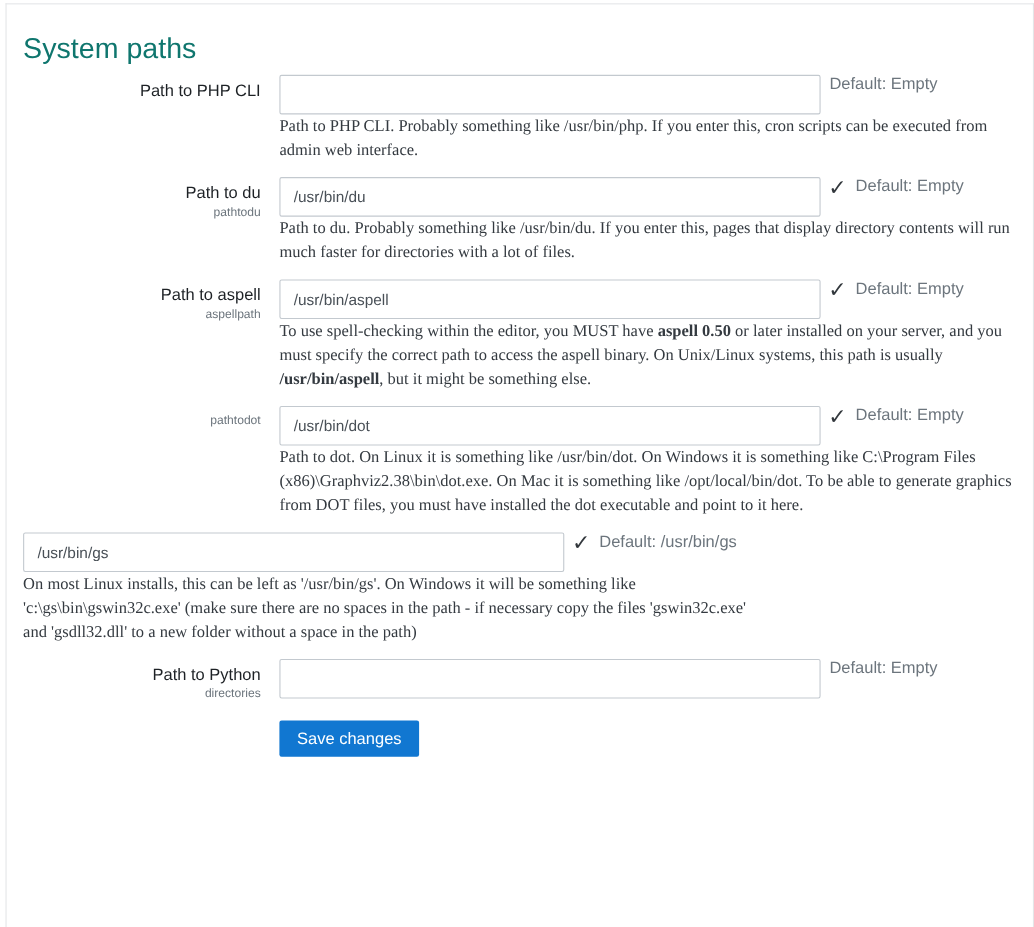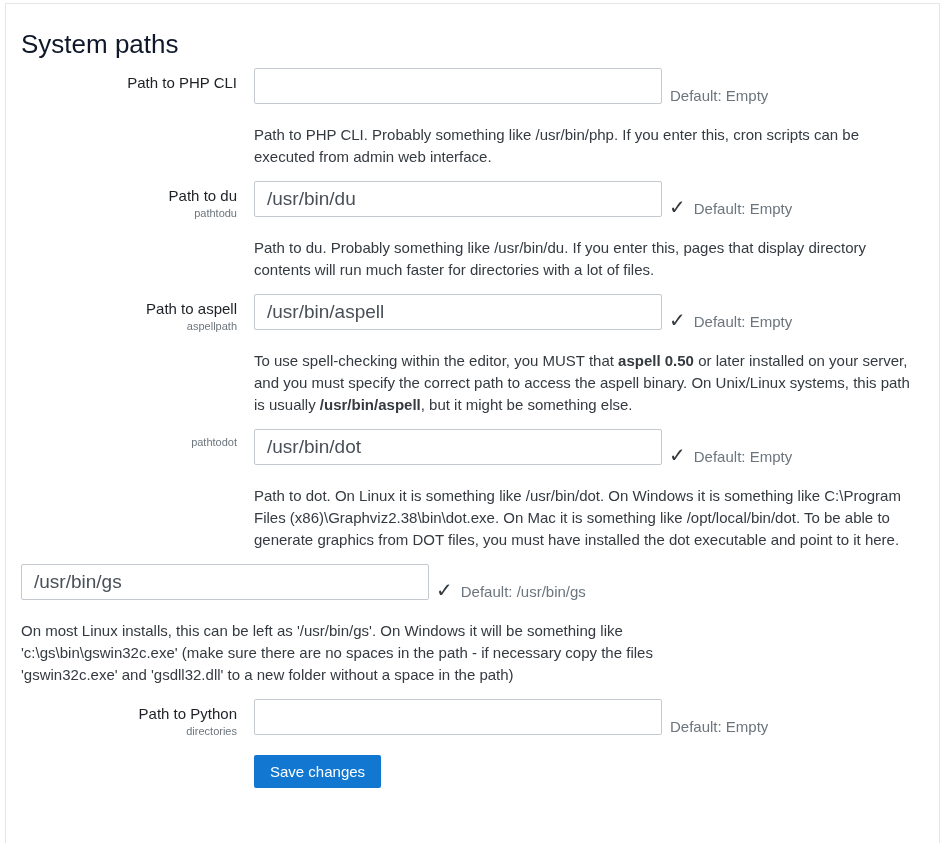--- a/index.html
+++ b/index.html
@@ -13,21 +13,21 @@
     position: absolute;
     top: 3px; left: 5px; right: 0; bottom: -2px;
     border: 1px solid #e4e6e8;
     border-bottom: none;
     background: #fff;
     padding: 23px 18px 0 15px;
   }
   .page-title {
     font-size: 26px;
     font-weight: 400;
-    color: #0f172a;
+    color: #0f766e;
     line-height: 34px;
     margin-bottom: 7px;
   }
   .form-item {
     display: flex;
     margin-bottom: 13px;
   }
   .col-label {
     flex: 0 0 216px;
     margin-right: 17px;
@@ -41,54 +41,54 @@
     line-height: 19px;
   }
   .setting-id {
     font-size: 11px;
     color: #6c757d;
     line-height: 17px;
   }
   .col-control { flex: 1 1 auto; }
   .control-line {
     display: flex;
-    align-items: flex-end;
+    align-items: flex-start;
     height: 36px;
   }
   .text-input {
-    width: 408px;
+    width: 492px;
     height: 36px;
     border: 1px solid #c3c9cf;
     border-radius: 2px;
     padding: 0 12px;
-    font-size: 19px;
+    font-size: 14px;
     color: #495057;
     font-family: "Liberation Sans", "DejaVu Sans", sans-serif;
     background: #fff;
     outline: none;
   }
   .check-icon {
     margin-left: 7px;
     font-size: 20px;
     line-height: 20px;
     color: #33383d;
     font-weight: 400;
   }
   .default-note {
     margin-left: 8px;
     font-size: 15px;
     color: #6c757d;
     white-space: nowrap;
   }
   .description {
-    margin-top: 20px;
     max-width: 668px;
     font-size: 15px;
     line-height: 22px;
     color: #343a40;
+    font-family: Liberation Serif, serif;
   }
   .description strong { font-weight: 700; }
   .save-row { margin-left: 233px; margin-top: 15px; }
   .save-button {
     display: inline-block;
     background: #1177d1;
     color: #ffffff;
     border: none;
     border-radius: 2px;
     font-size: 15px;
@@ -137,21 +137,21 @@
     <div class="col-label">
       <label class="setting-label">Path to aspell</label>
       <div class="setting-id">aspellpath</div>
     </div>
     <div class="col-control">
       <div class="control-line">
         <input type="text" class="text-input" value="/usr/bin/aspell" style="">
         <span class="check-icon">✓</span>
         <span class="default-note">Default: Empty</span>
       </div>
-      <div class="description"><span>To use spell-checking within the editor, you MUST that </span><strong>aspell 0.50</strong><span> or later installed on your server, and you must specify the correct path to access the aspell binary. On Unix/Linux systems, this path is usually </span><strong>/usr/bin/aspell</strong><span>, but it might be something else.</span></div>
+      <div class="description"><span>To use spell-checking within the editor, you MUST have </span><strong>aspell 0.50</strong><span> or later installed on your server, and you must specify the correct path to access the aspell binary. On Unix/Linux systems, this path is usually </span><strong>/usr/bin/aspell</strong><span>, but it might be something else.</span></div>
     </div>
   </div>
 
   <div class="form-item">
     <div class="col-label">
       <div class="setting-id">pathtodot</div>
     </div>
     <div class="col-control">
       <div class="control-line">
         <input type="text" class="text-input" value="/usr/bin/dot" style="">

